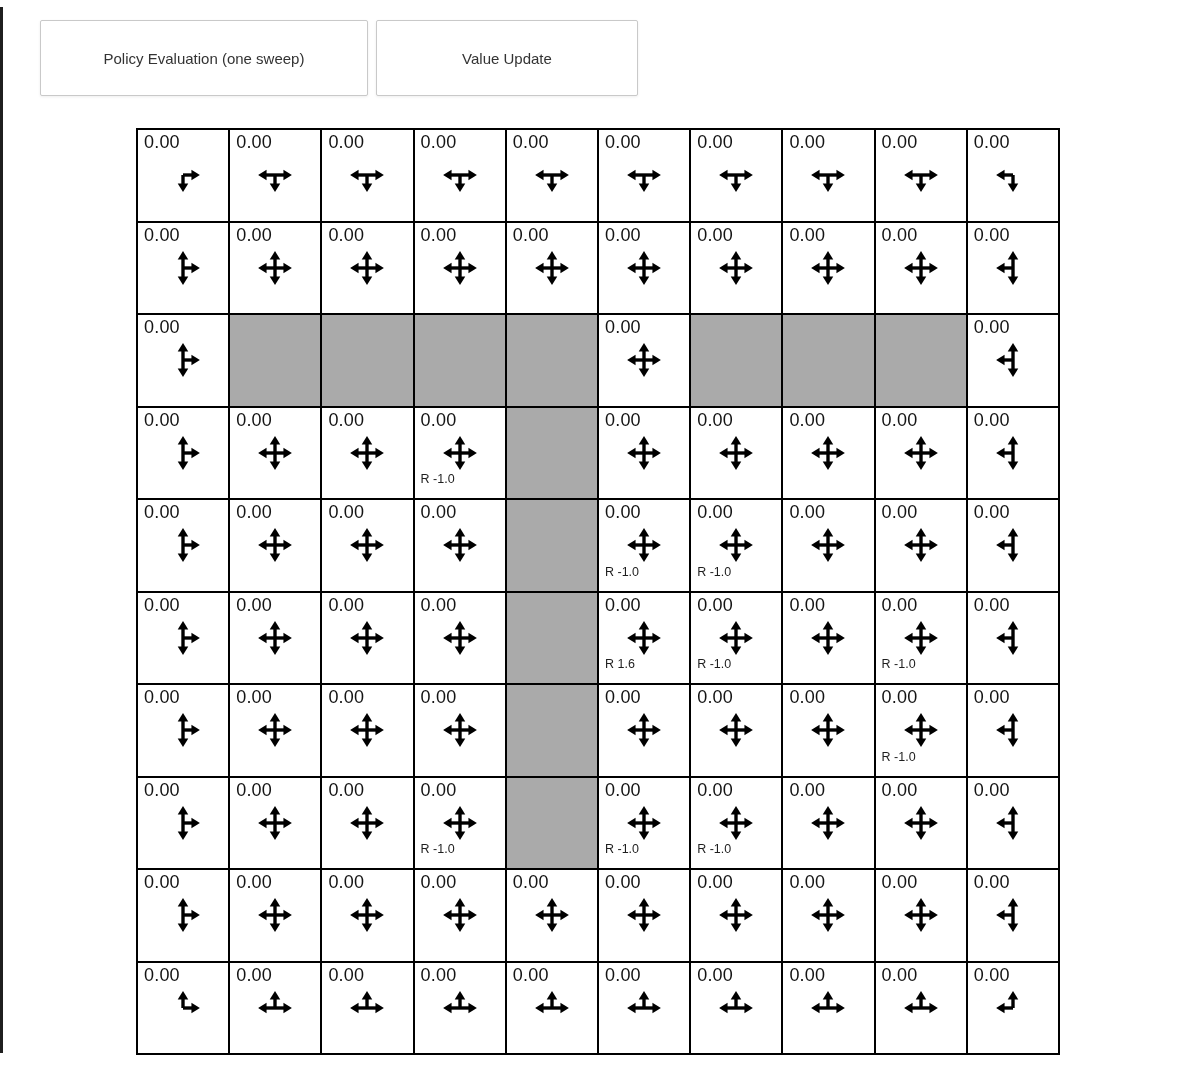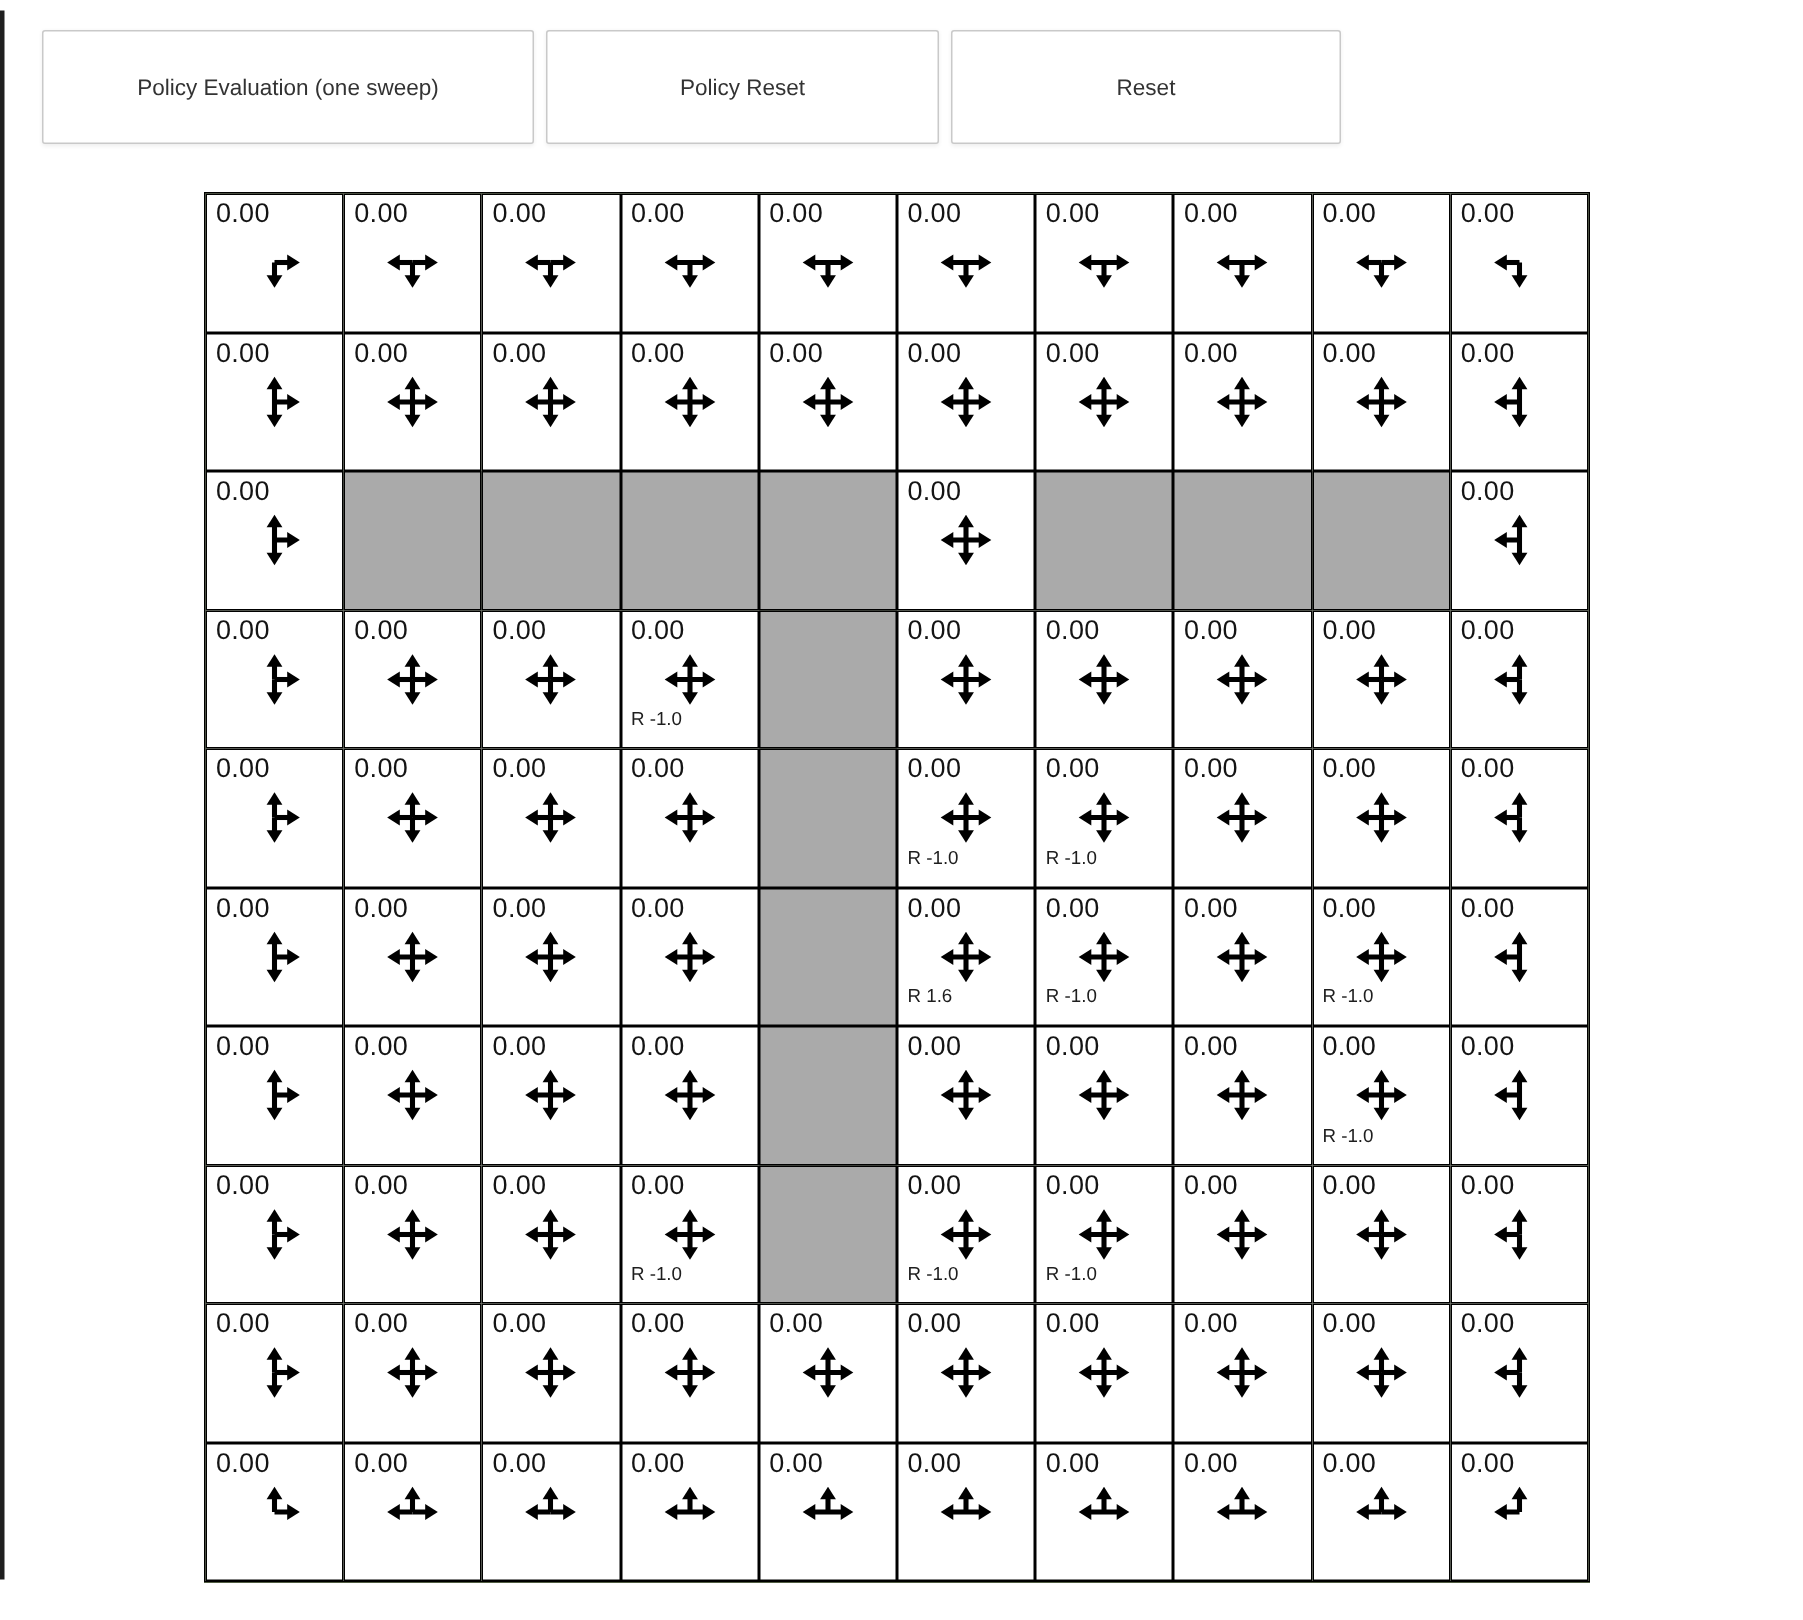--- a/index.html
+++ b/index.html
@@ -2,21 +2,21 @@
 <html><head>
 <meta charset="utf-8">
 <style>
   html,body{margin:0;padding:0;background:#fff;}
   #page{
     position:relative;width:1202px;height:1080px;background:#ffffff;
     font-family:"Liberation Sans","DejaVu Sans",sans-serif;overflow:hidden;
   }
   #edge-strip{position:absolute;left:0;top:7px;width:3px;height:1046px;background:#1f1f1f;}
   #toolbar{
-    position:absolute;left:28px;top:20px;width:1138px;height:76px;
+    position:absolute;left:40px;top:20px;width:1138px;height:76px;
     display:flex;gap:8px;
   }
   .tb-btn{
     height:76px;background:#ffffff;border:1px solid #c9c9c9;border-radius:2px;
     color:#333333;font-size:15px;font-family:inherit;cursor:pointer;
     box-shadow:0 1px 3px rgba(0,0,0,0.07);
     display:flex;align-items:center;justify-content:center;padding:0;
   }
   .tb-btn:nth-child(1){width:328px;}
   .tb-btn:nth-child(2){width:262px;}
@@ -37,22 +37,21 @@
   .cell .reward{position:absolute;bottom:12px;left:6px;font-size:12.5px;color:#1e1e1e;}
 </style>
 </head>
 <body>
 
 <div id="page">
   <div id="edge-strip"></div>
 
   <div id="toolbar">
     <button class="tb-btn">Policy Evaluation (one sweep)</button>
-    <button class="tb-btn">Policy Reset</button>
-    <button class="tb-btn">Reset</button>
+    <button class="tb-btn">Value Update</button>
   </div>
 
   <div id="grid">
       <div class="cell">
     <span class="val">0.00</span>
 
   <svg viewBox="-18 -18 36 36" class="arrows">
           <line x1="0" y1="0" x2="9" y2="0" stroke="#000000" stroke-width="3.2"></line>
           <polygon points="16,0 8,5 8,-5" fill="#000000"></polygon>
           <line x1="0" y1="0" x2="0" y2="9" stroke="#000000" stroke-width="3.2"></line>

